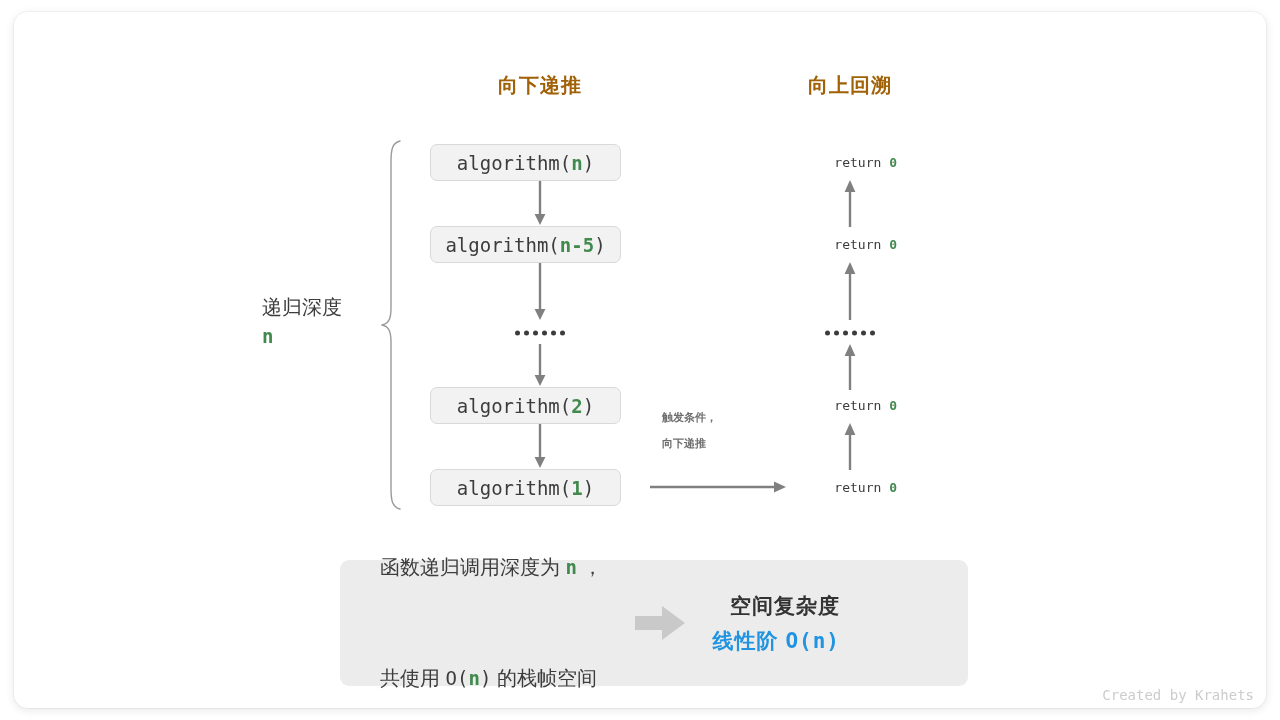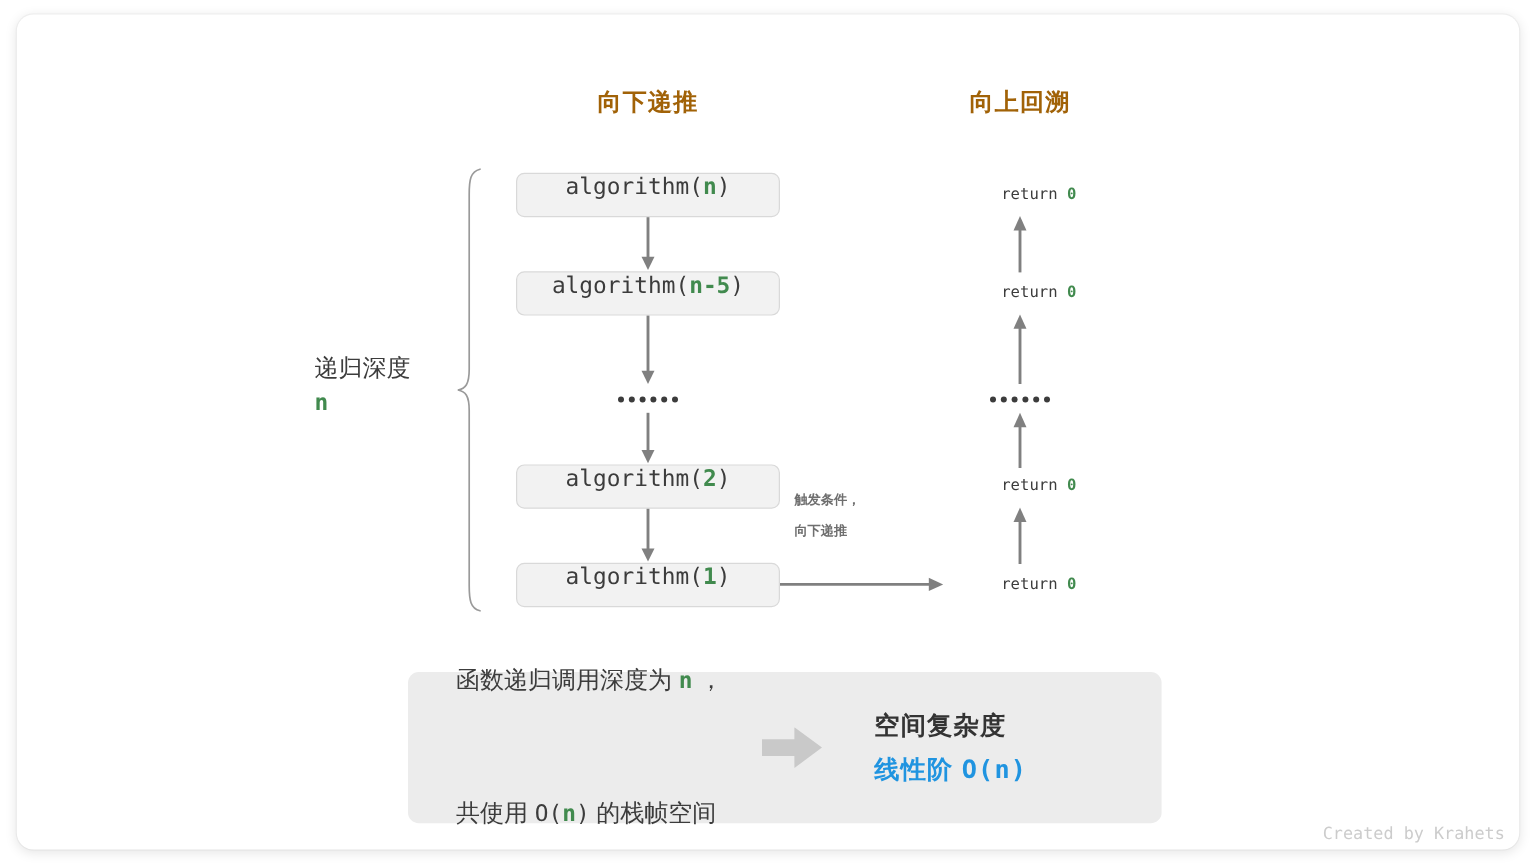--- a/index.html
+++ b/index.html
@@ -36,28 +36,28 @@
     white-space: nowrap;
     transform: translateX(-50%);
   }
   #hdr-down { left: 526px; top: 60px; }
   #hdr-up   { left: 836px; top: 60px; }
 
   
   .call-box {
     position: absolute;
     left: 416px;
-    width: 220px;
+    width: 191px;
     height: 37px;
     box-sizing: border-box;
     background: #f2f2f2;
     border: 1px solid #d9d9d9;
     border-radius: 7px;
     display: flex;
-    align-items: flex-start;
+    align-items: center;
     justify-content: center;
     font-family: "DejaVu Sans Mono", "Liberation Mono", monospace;
     font-size: 19px;
     color: #3c3c3c;
     white-space: pre;
   }
   .call-box .arg {
     color: #418a4e;
     font-weight: bold;
   }
@@ -184,23 +184,22 @@
     color: #418a4e;
   }
   #summary-arrow {
     flex: 0 0 auto;
     margin-left: 32px;
     margin-right: 28px;
   }
   #summary-arrow svg { display: block; }
   #summary-right {
     flex: 0 0 auto;
-    text-align: left;
-    white-space: nowrap;
-    margin-left: 16px;
+    text-align: right;
+    white-space: nowrap;
   }
   #summary-right .sr-title {
     font-size: 21px;
     font-weight: bold;
     color: #333333;
     line-height: 36px;
     letter-spacing: 1px;
   }
   #summary-right .sr-value {
     font-size: 21px;

